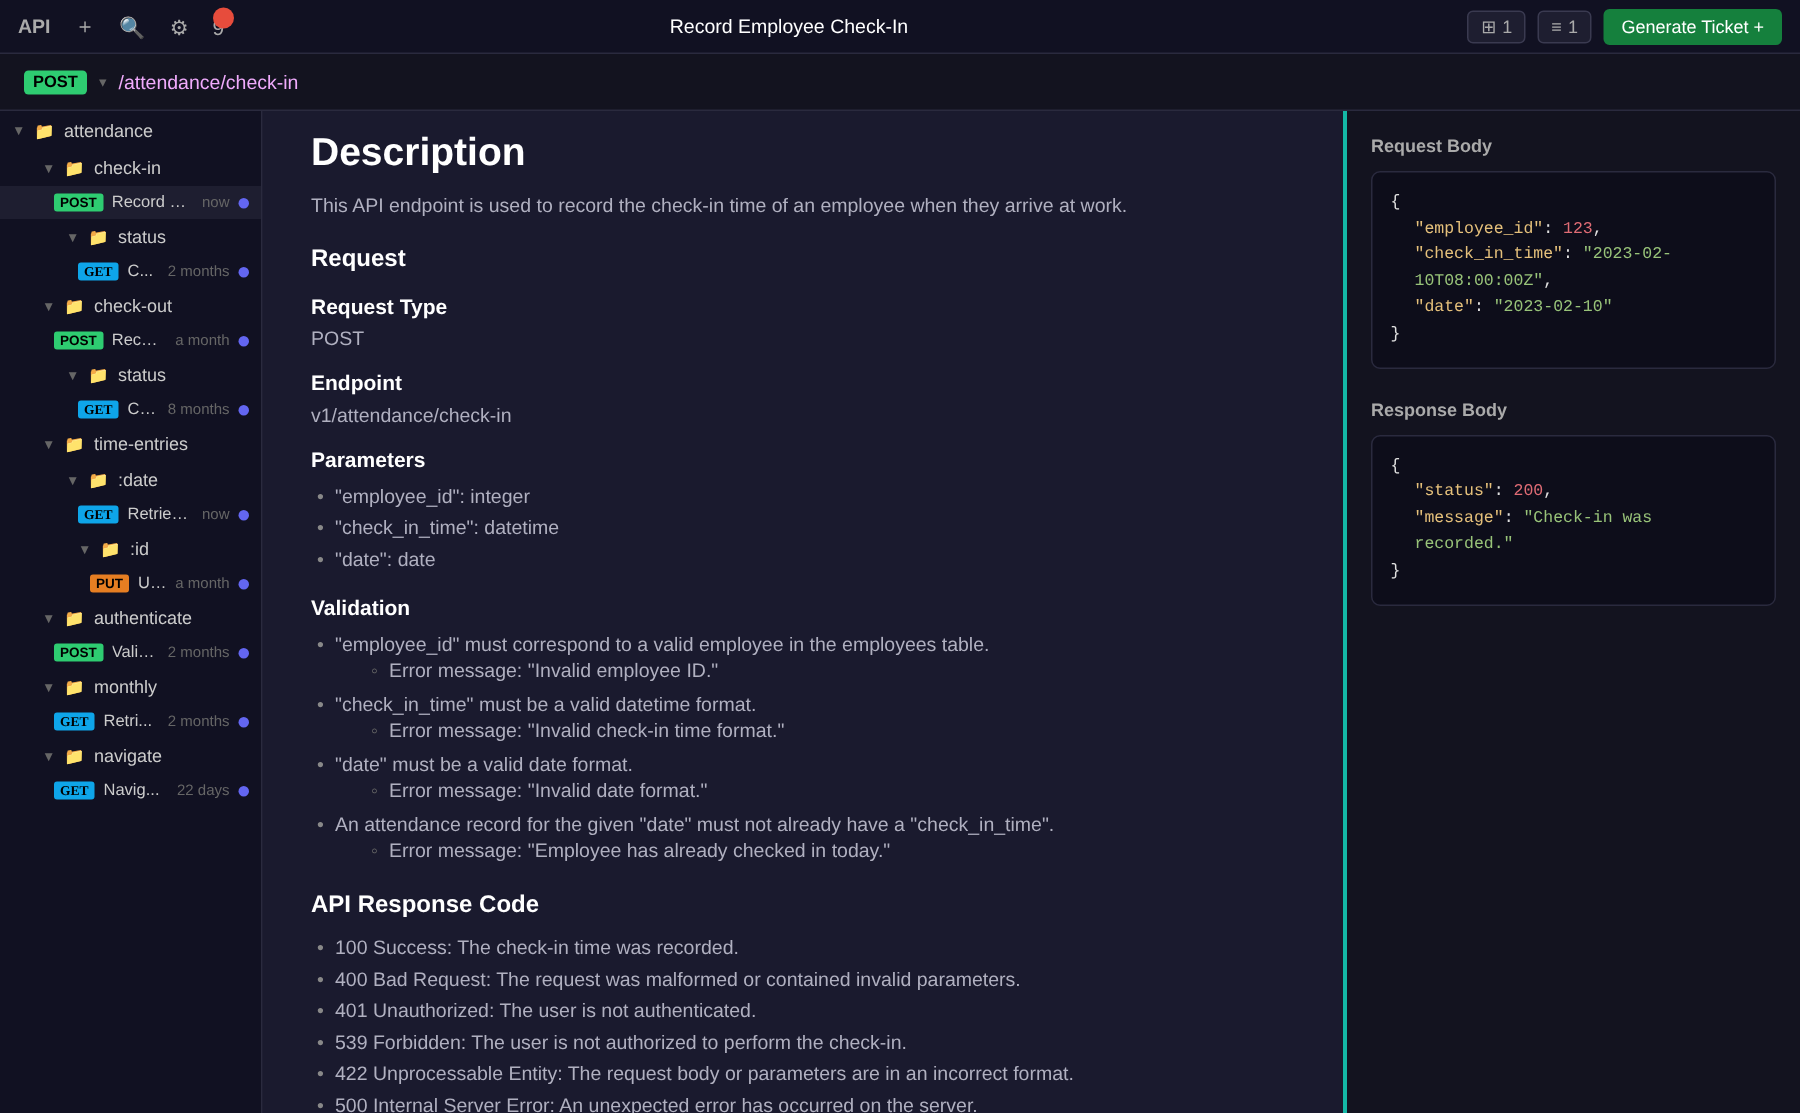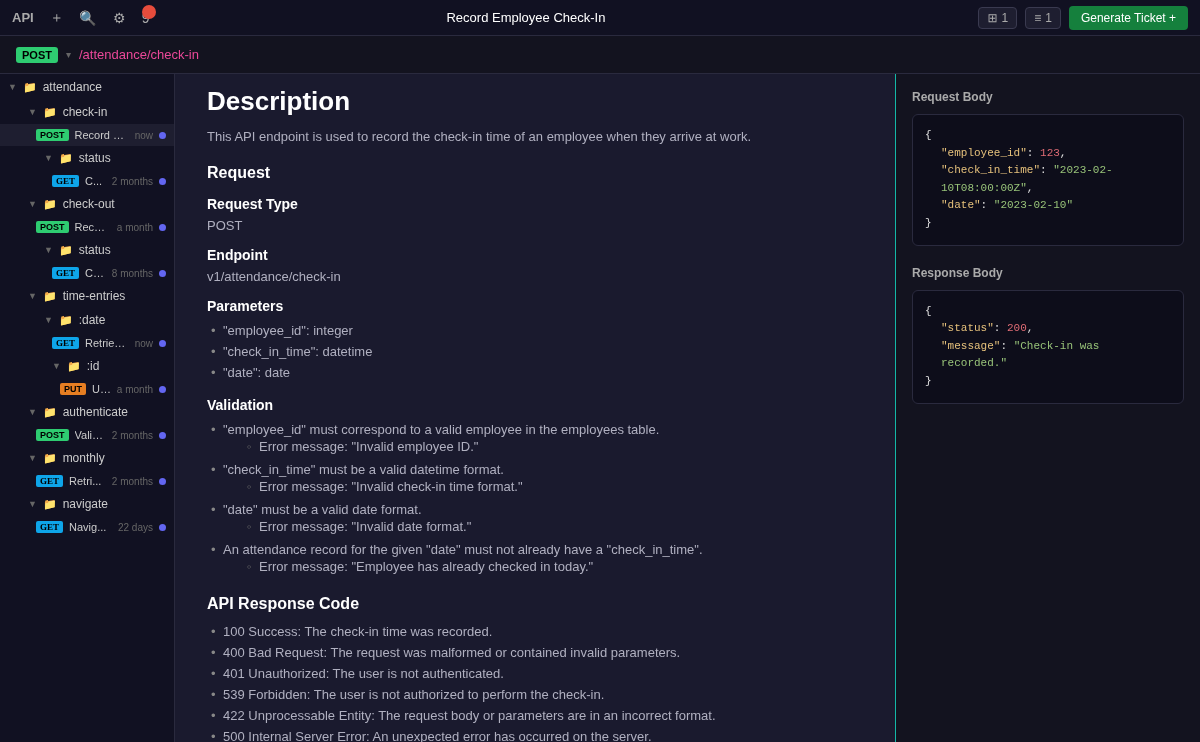--- a/index.html
+++ b/index.html
@@ -14,21 +14,21 @@
     .top-bar-icon-btn .badge { position: absolute; top: -3px; right: -3px; background: #e74c3c; color: #fff; border-radius: 50%; width: 14px; height: 14px; font-size: 9px; display: flex; align-items: center; justify-content: center; }
     .top-bar-title { color: #ffffff; font-size: 13px; font-weight: 500; flex: 1; text-align: center; margin-left: -80px; }
     .top-bar-right { display: flex; align-items: center; gap: 8px; }
     .icon-group { display: flex; align-items: center; gap: 4px; background: #1e1e30; border: 1px solid #3a3a50; border-radius: 4px; padding: 3px 8px; color: #aaa; font-size: 12px; cursor: pointer; }
     .generate-btn { background: #15803d; color: #fff; border: none; border-radius: 4px; padding: 5px 12px; font-size: 12px; cursor: pointer; display: flex; align-items: center; gap: 4px; }
 
     
     .url-bar { display: flex; align-items: center; background: #13131f; border-bottom: 1px solid #2a2a3e; padding: 0 16px; height: 38px; flex-shrink: 0; gap: 8px; }
     .method-badge-post { background: #2ecc71; color: #000; border-radius: 3px; padding: 2px 6px; font-size: 11px; font-weight: 700; }
     .url-chevron { color: #666; font-size: 10px; }
-    .url-path { color: #ec4899; font-size: 13px; }
+    .url-path { color: #f0abfc; font-size: 13px; }
 
     
     .main-layout { display: flex; flex: 1; overflow: hidden; }
 
     
     .sidebar { width: 175px; background: #111122; border-right: 1px solid #2a2a3e; overflow-y: auto; flex-shrink: 0; }
     .sidebar::-webkit-scrollbar { width: 4px; }
     .sidebar::-webkit-scrollbar-thumb { background: #333; border-radius: 2px; }
 
     .sidebar-group { }
@@ -77,21 +77,21 @@
     .validation-list > li::before { content: '•'; position: absolute; left: 4px; color: #888; }
     .validation-sub { list-style: none; padding-left: 20px; }
     .validation-sub li { font-size: 13px; color: #b0b0c0; padding: 2px 0 2px 16px; position: relative; }
     .validation-sub li::before { content: '◦'; position: absolute; left: 4px; color: #666; }
 
     .response-codes { list-style: none; padding: 0; }
     .response-codes li { font-size: 13px; color: #b0b0c0; padding: 3px 0 3px 16px; position: relative; }
     .response-codes li::before { content: '•'; position: absolute; left: 4px; color: #888; }
 
     
-    .right-panel { width: 305px; background: #13131f; border-left: 1px solid #14b8a6; overflow-y: auto; padding: 16px; flex-shrink: 0; }
+    .right-panel { width: 305px; background: #13131f; border-left: 3px solid #14b8a6; overflow-y: auto; padding: 16px; flex-shrink: 0; }
     .right-panel::-webkit-scrollbar { width: 4px; }
     .right-panel::-webkit-scrollbar-thumb { background: #333; border-radius: 2px; }
 
     .panel-section { margin-bottom: 20px; }
     .panel-section-title { font-size: 12px; color: #aaa; font-weight: 600; margin-bottom: 10px; }
 
     .code-block { background: #0d0d1a; border: 1px solid #2a2a3e; border-radius: 6px; padding: 12px; font-family: 'Courier New', monospace; font-size: 11px; line-height: 1.6; }
     .code-brace { color: #e0e0e0; }
     .code-key { color: #e5c07b; }
     .code-string { color: #98c379; }

